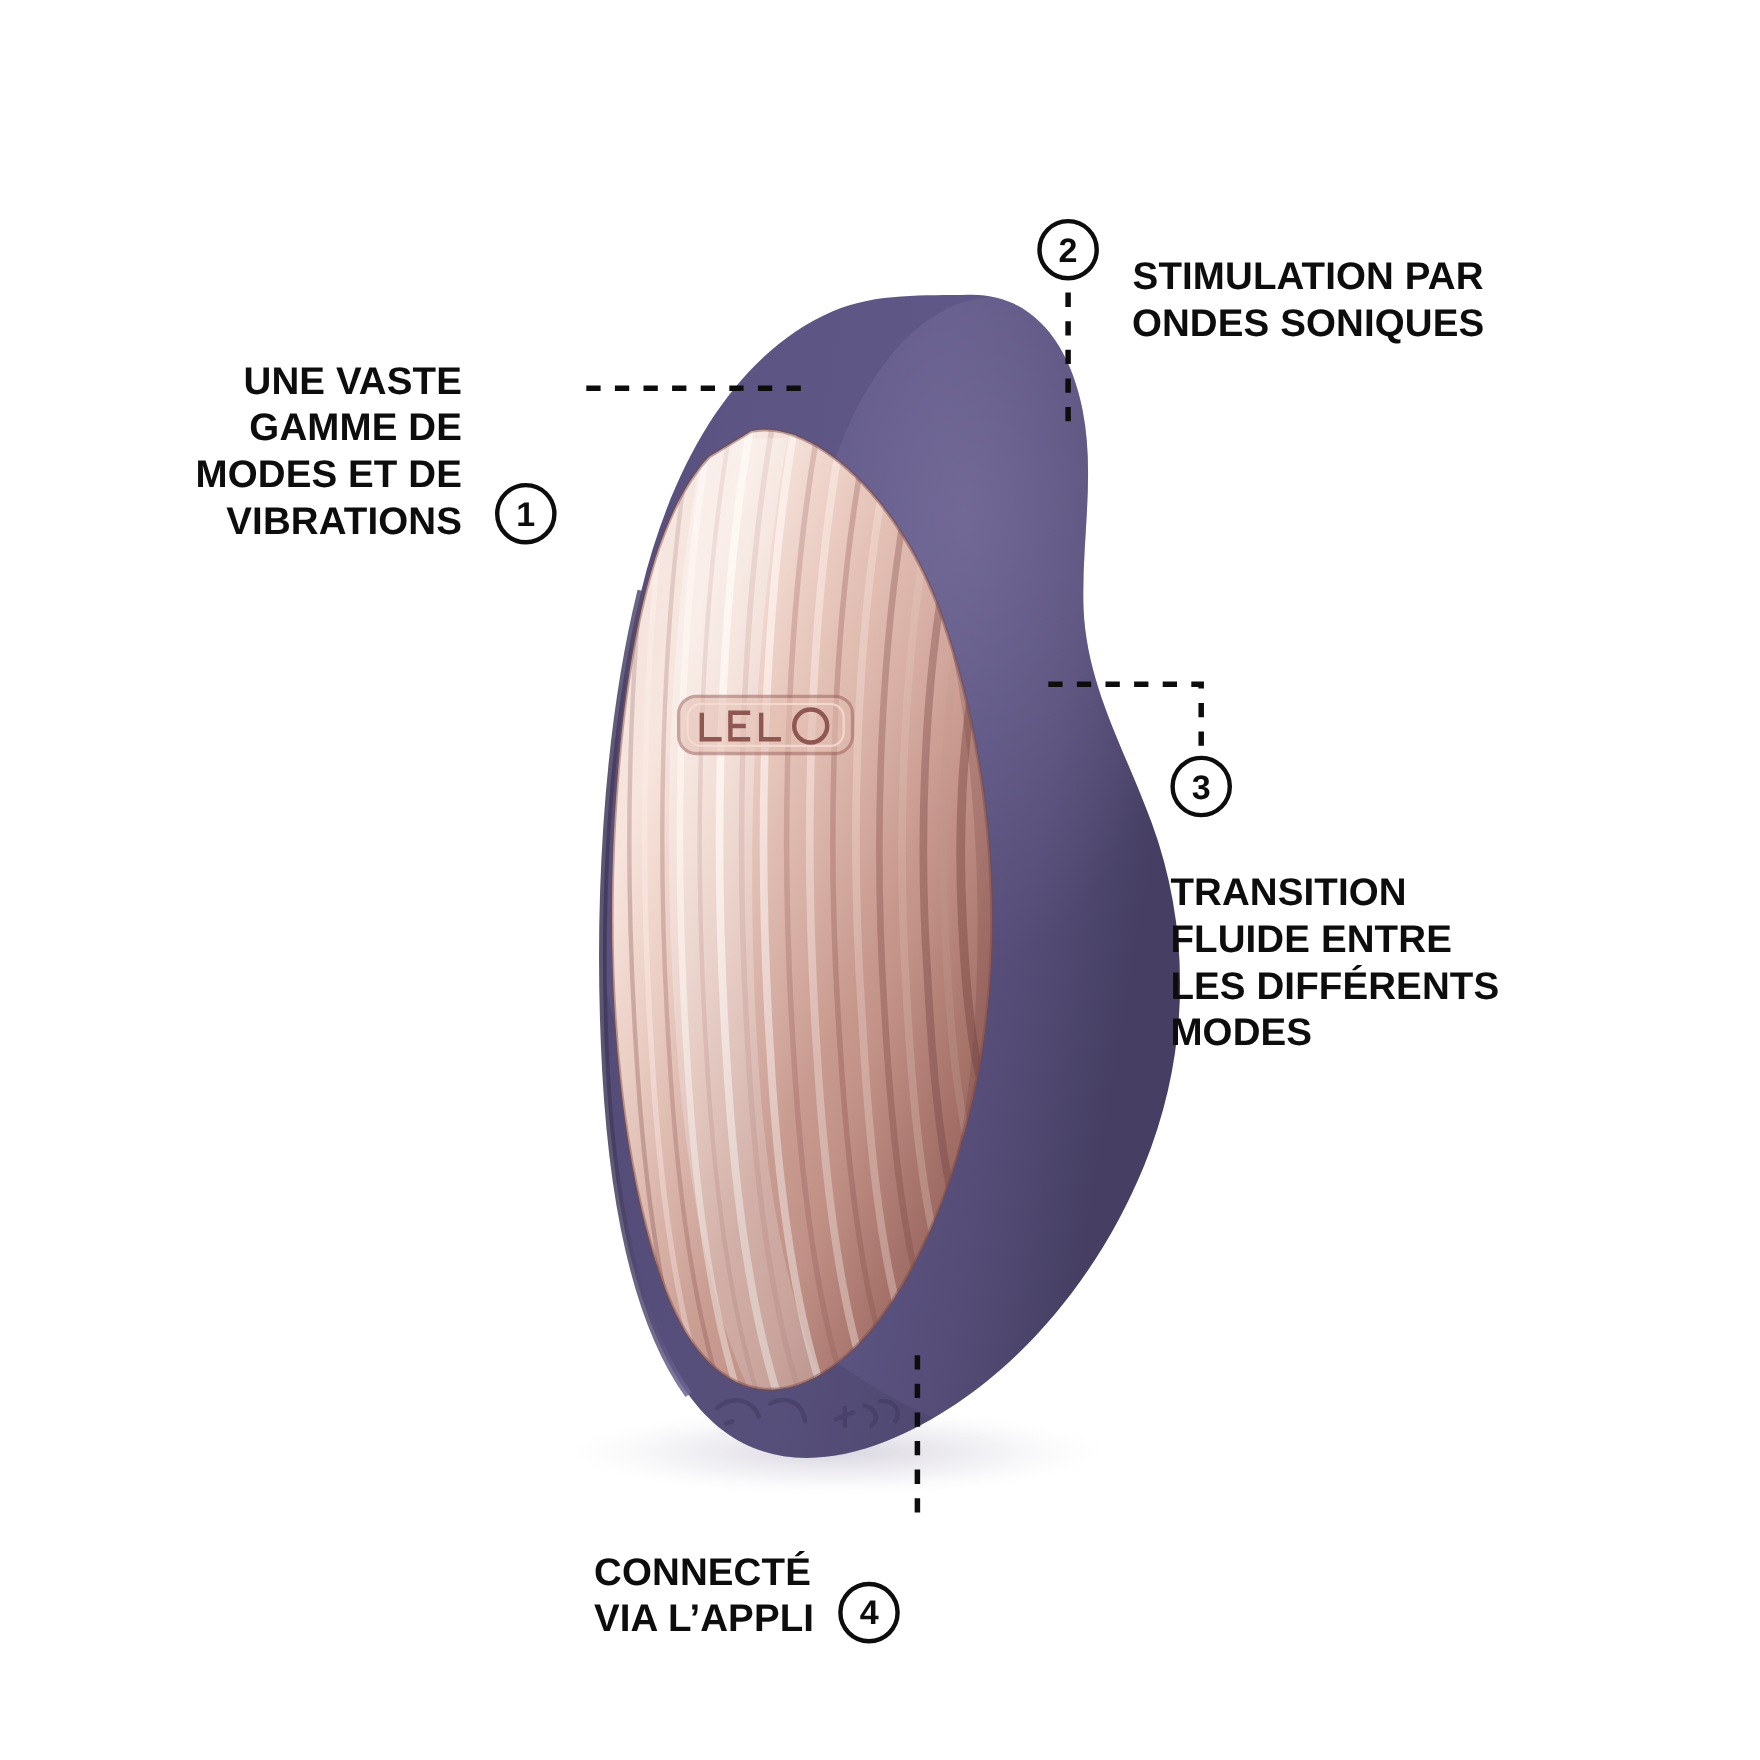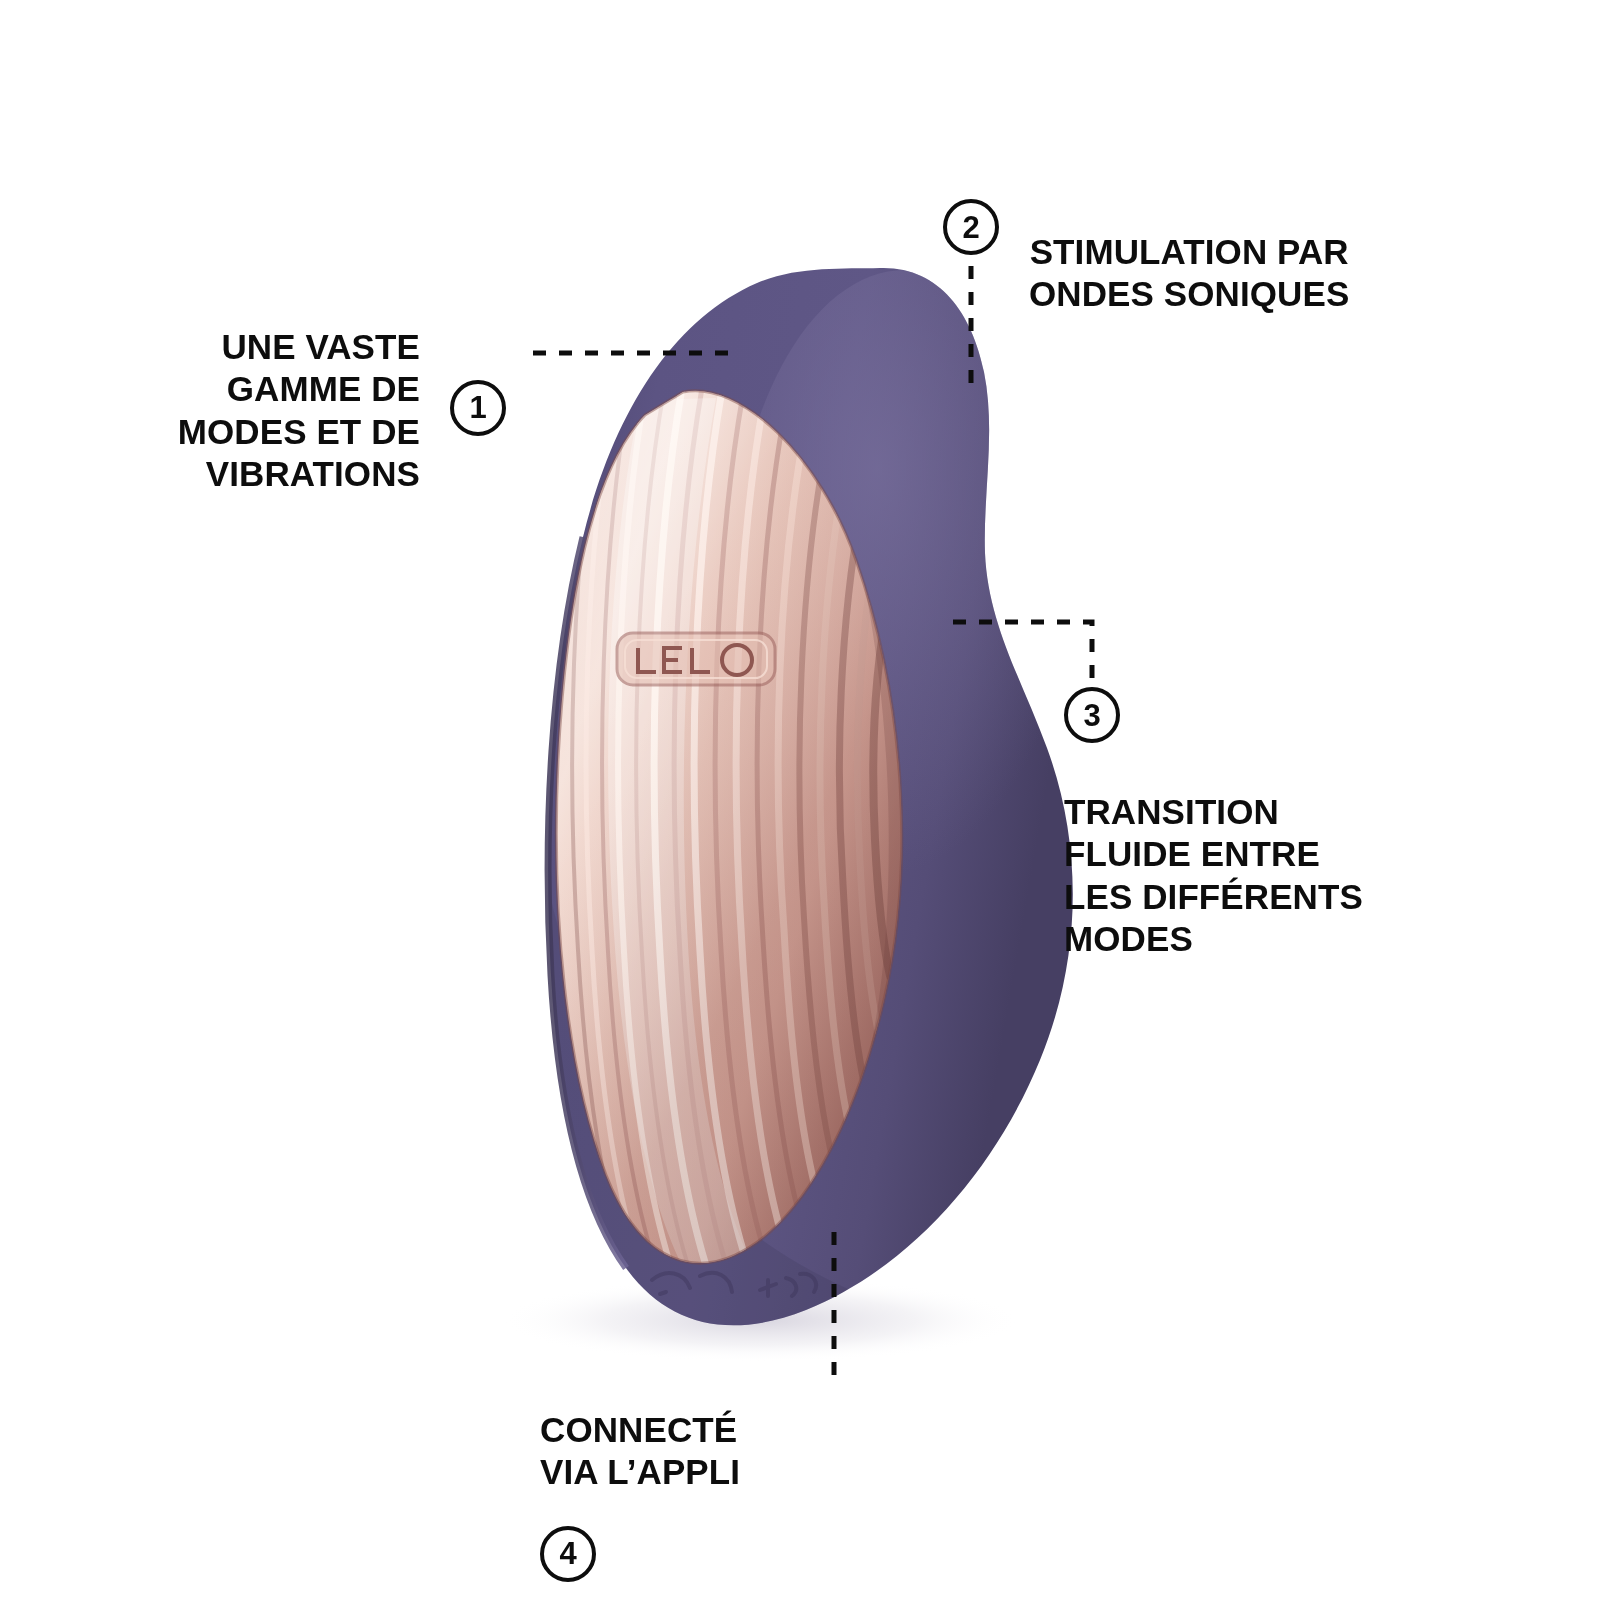--- a/index.html
+++ b/index.html
@@ -58,21 +58,21 @@
     letter-spacing: 0.1px;
     white-space: pre-line;
     text-transform: uppercase;
   }
 
   
   #callout-1 {
     left: 120px;
     top: 320px;
     display: flex;
-    align-items: center;
+    align-items: flex-end;
     gap: 30px;
   }
   #callout-1 .calltext { text-align: right; width: 300px; padding-top: 6px; }
 
   
   #callout-2 {
     left: 943px;
     top: 199px;
     display: flex;
     align-items: flex-start;
@@ -85,23 +85,22 @@
     left: 1064px;
     top: 687px;
   }
   #callout-3 .calltext { text-align: left; margin-top: 48px; }
 
   
   #callout-4 {
     left: 540px;
     top: 1405px;
     display: flex;
-    align-items: flex-start;
-    gap: 32px;
-    flex-direction: column;
+    align-items: flex-end;
+    gap: 22px;
   }
   #callout-4 .calltext { text-align: left; padding-top: 4px; }
 
   
   #leaders {
     position: absolute;
     left: 0;
     top: 0;
     width: 1600px;
     height: 1600px;

